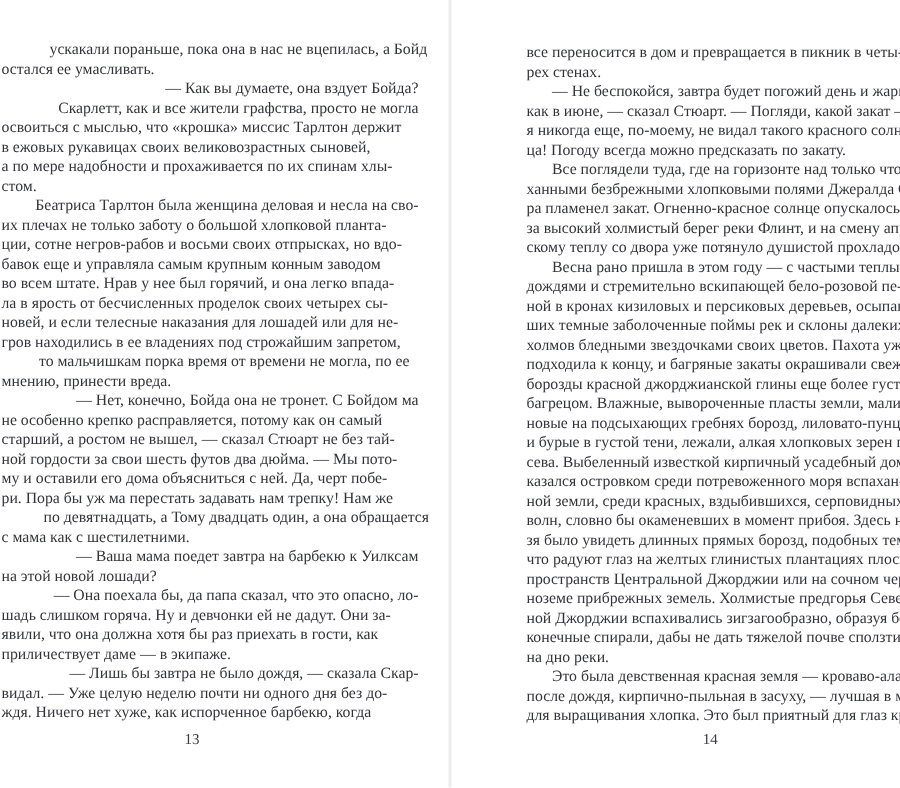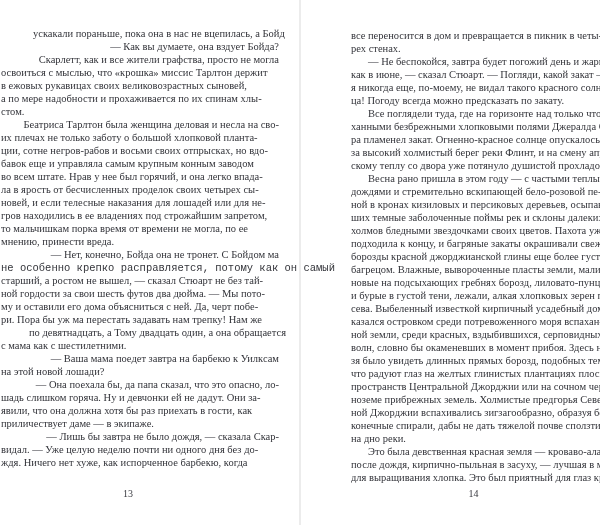--- a/index.html
+++ b/index.html
@@ -46,38 +46,39 @@
   .page-right .folio { left: 50px; width: 245px; }
 </style>
 </head>
 <body>
 
 <div class="spread">
 
   <div class="page page-left">
     <div class="text-col">
         <div class="ln"><span style="transform: scaleX(1); margin-left: 32px;">ускакали пораньше, пока она в нас не вцепилась, а Бойд</span></div>
+        <div class="ln"><span style="transform: scaleX(1);">остался ее умасливать.</span></div>
         <div class="ln ind"><span style="transform: scaleX(1);">— Как вы думаете, она вздует Бойда?</span></div>
         <div class="ln ind"><span style="transform: scaleX(1);">Скарлетт, как и все жители графства, просто не могла</span></div>
         <div class="ln"><span style="transform: scaleX(1);">освоиться с мыслью, что «крошка» миссис Тарлтон держит</span></div>
         <div class="ln"><span style="transform: scaleX(1);">в ежовых рукавицах своих великовозрастных сыновей,</span></div>
         <div class="ln"><span style="transform: scaleX(1);">а по мере надобности и прохаживается по их спинам хлы-</span></div>
         <div class="ln"><span style="transform: scaleX(1);">стом.</span></div>
         <div class="ln ind"><span style="transform: scaleX(1);">Беатриса Тарлтон была женщина деловая и несла на сво-</span></div>
         <div class="ln"><span style="transform: scaleX(1);">их плечах не только заботу о большой хлопковой планта-</span></div>
         <div class="ln"><span style="transform: scaleX(1);">ции, сотне негров-рабов и восьми своих отпрысках, но вдо-</span></div>
         <div class="ln"><span style="transform: scaleX(1);">бавок еще и управляла самым крупным конным заводом</span></div>
         <div class="ln"><span style="transform: scaleX(1);">во всем штате. Нрав у нее был горячий, и она легко впада-</span></div>
         <div class="ln"><span style="transform: scaleX(1);">ла в ярость от бесчисленных проделок своих четырех сы-</span></div>
         <div class="ln"><span style="transform: scaleX(1);">новей, и если телесные наказания для лошадей или для не-</span></div>
         <div class="ln"><span style="transform: scaleX(1);">гров находились в ее владениях под строжайшим запретом,</span></div>
-        <div class="ln"><span style="transform: scaleX(1);">то мальчишкам порка время от времени не могла, по ее</span></div>
+        <div class="ln"><span style="transform: scaleX(1); margin-left: 25px;">то мальчишкам порка время от времени не могла, по ее</span></div>
         <div class="ln"><span style="transform: scaleX(1);">мнению, принести вреда.</span></div>
         <div class="ln ind"><span style="transform: scaleX(1);">— Нет, конечно, Бойда она не тронет. С Бойдом ма</span></div>
-        <div class="ln"><span style="transform: scaleX(1); font-family: Liberation Mono, monospace;">не особенно крепко расправляется, потому как он самый</span></div>
+        <div class="ln"><span style="transform: scaleX(1);">не особенно крепко расправляется, потому как он самый</span></div>
         <div class="ln"><span style="transform: scaleX(1);">старший, а ростом не вышел, — сказал Стюарт не без тай-</span></div>
         <div class="ln"><span style="transform: scaleX(1);">ной гордости за свои шесть футов два дюйма. — Мы пото-</span></div>
         <div class="ln"><span style="transform: scaleX(1);">му и оставили его дома объясниться с ней. Да, черт побе-</span></div>
         <div class="ln"><span style="transform: scaleX(1);">ри. Пора бы уж ма перестать задавать нам трепку! Нам же</span></div>
         <div class="ln"><span style="transform: scaleX(1); padding-left: 28px;">по девятнадцать, а Тому двадцать один, а она обращается</span></div>
         <div class="ln"><span style="transform: scaleX(1);">с мама как с шестилетними.</span></div>
         <div class="ln ind"><span style="transform: scaleX(1);">— Ваша мама поедет завтра на барбекю к Уилксам</span></div>
         <div class="ln"><span style="transform: scaleX(1);">на этой новой лошади?</span></div>
         <div class="ln ind"><span style="transform: scaleX(1);">— Она поехала бы, да папа сказал, что это опасно, ло-</span></div>
         <div class="ln"><span style="transform: scaleX(1);">шадь слишком горяча. Ну и девчонки ей не дадут. Они за-</span></div>

